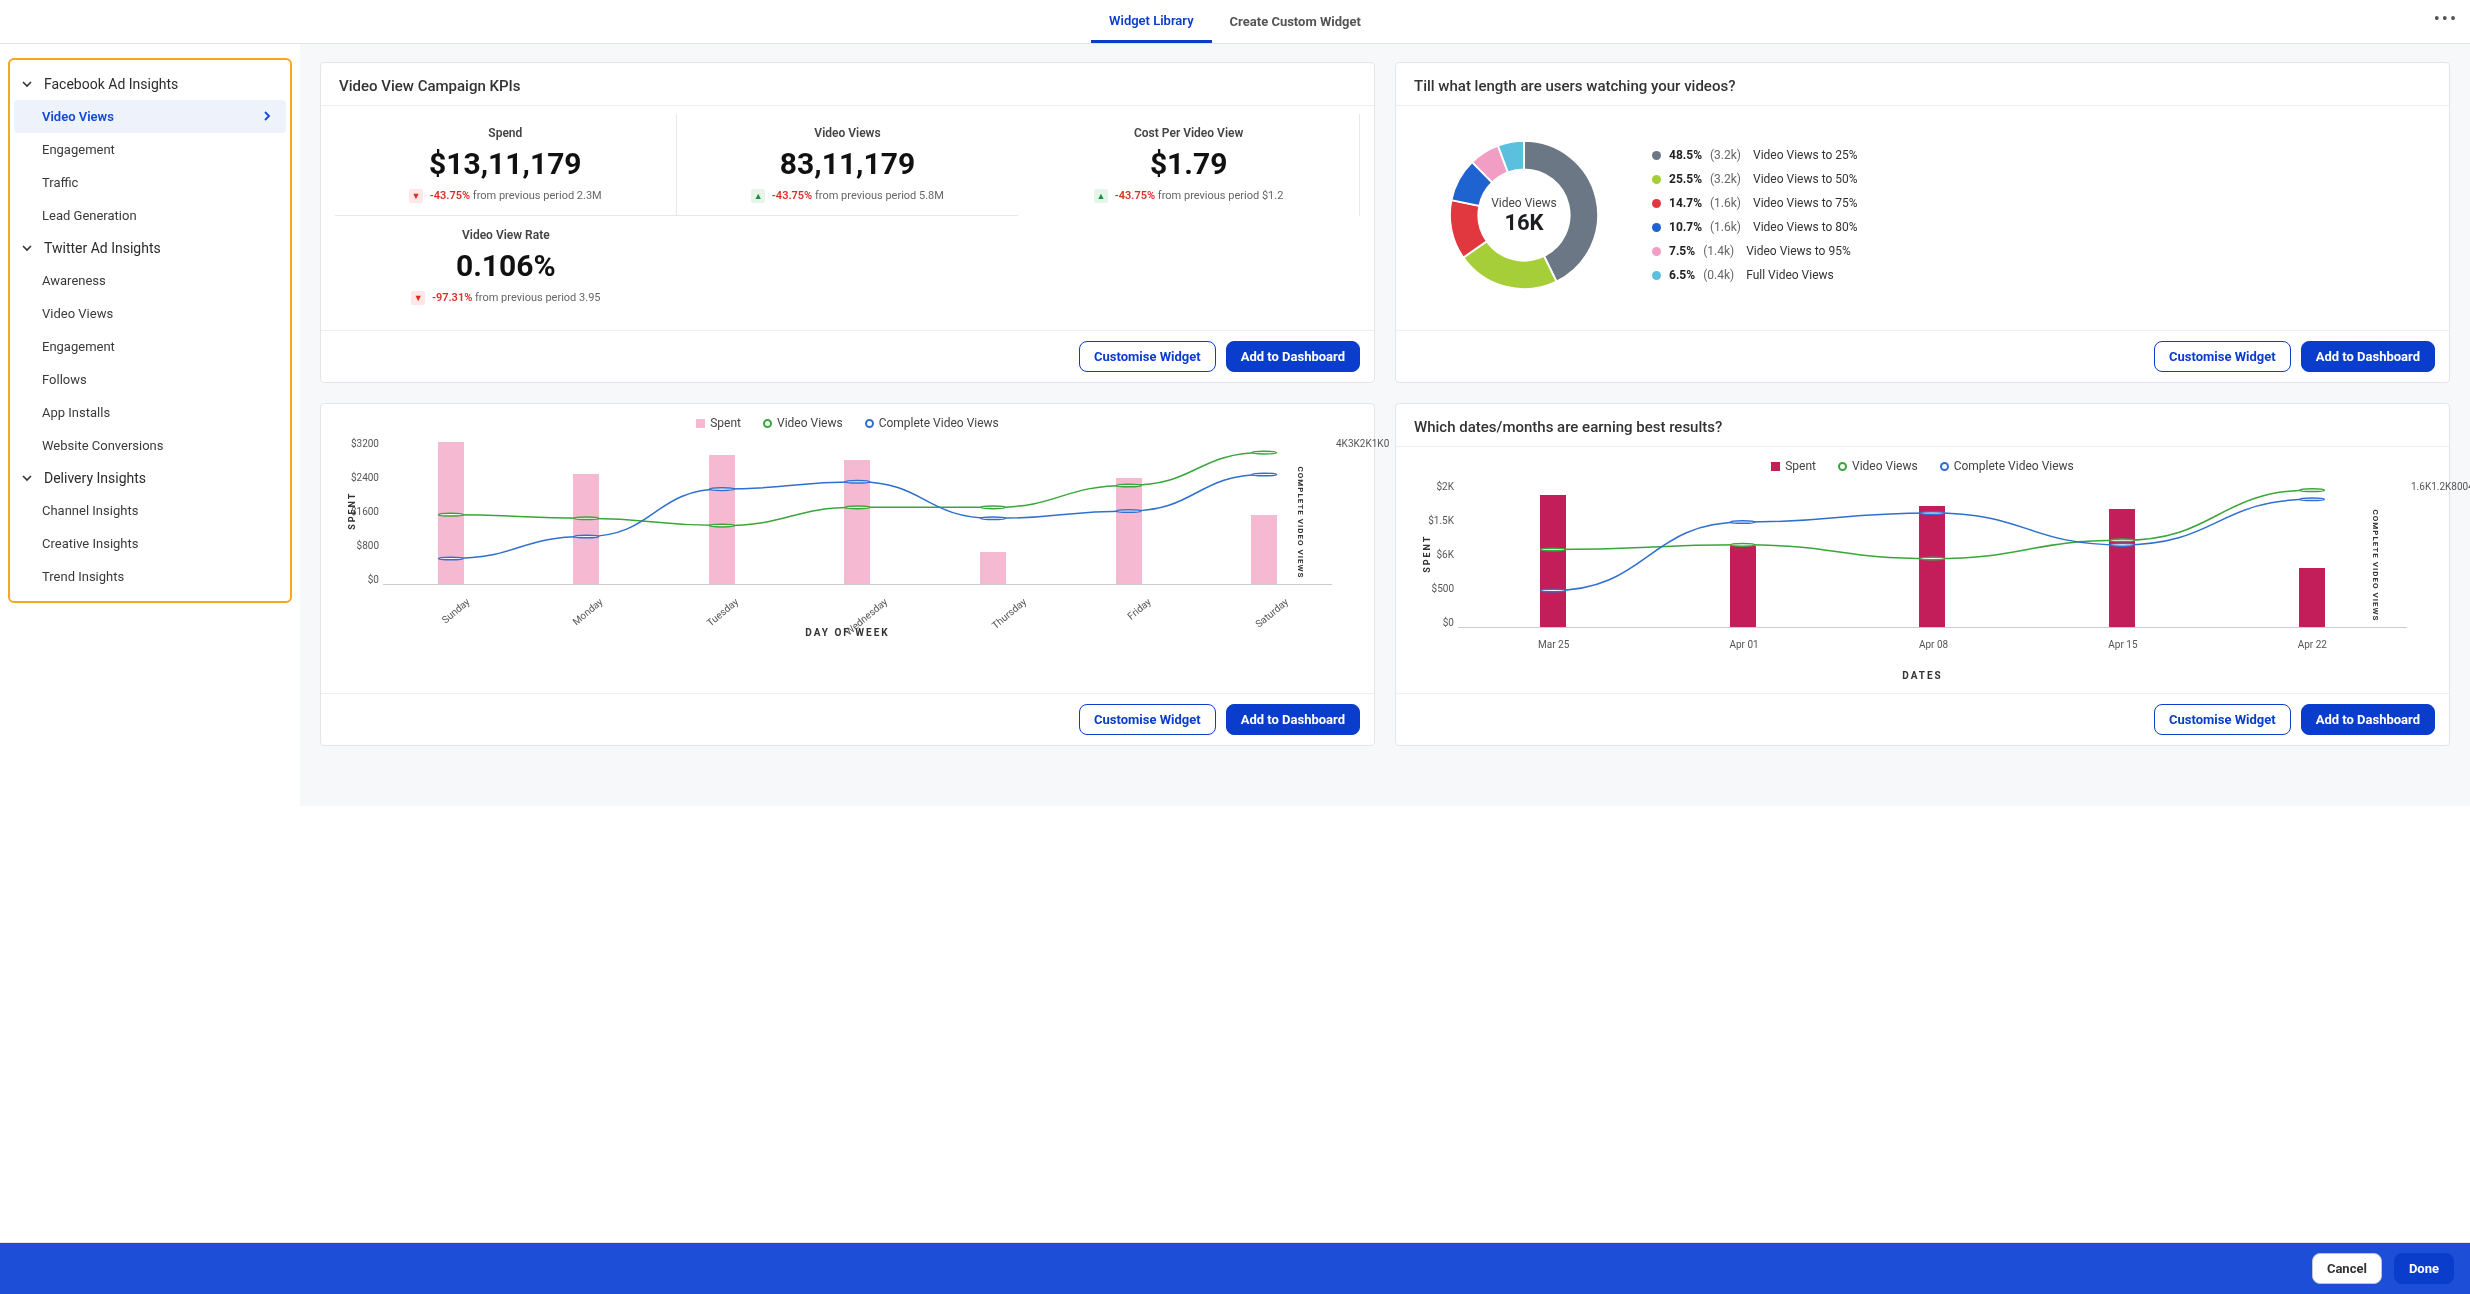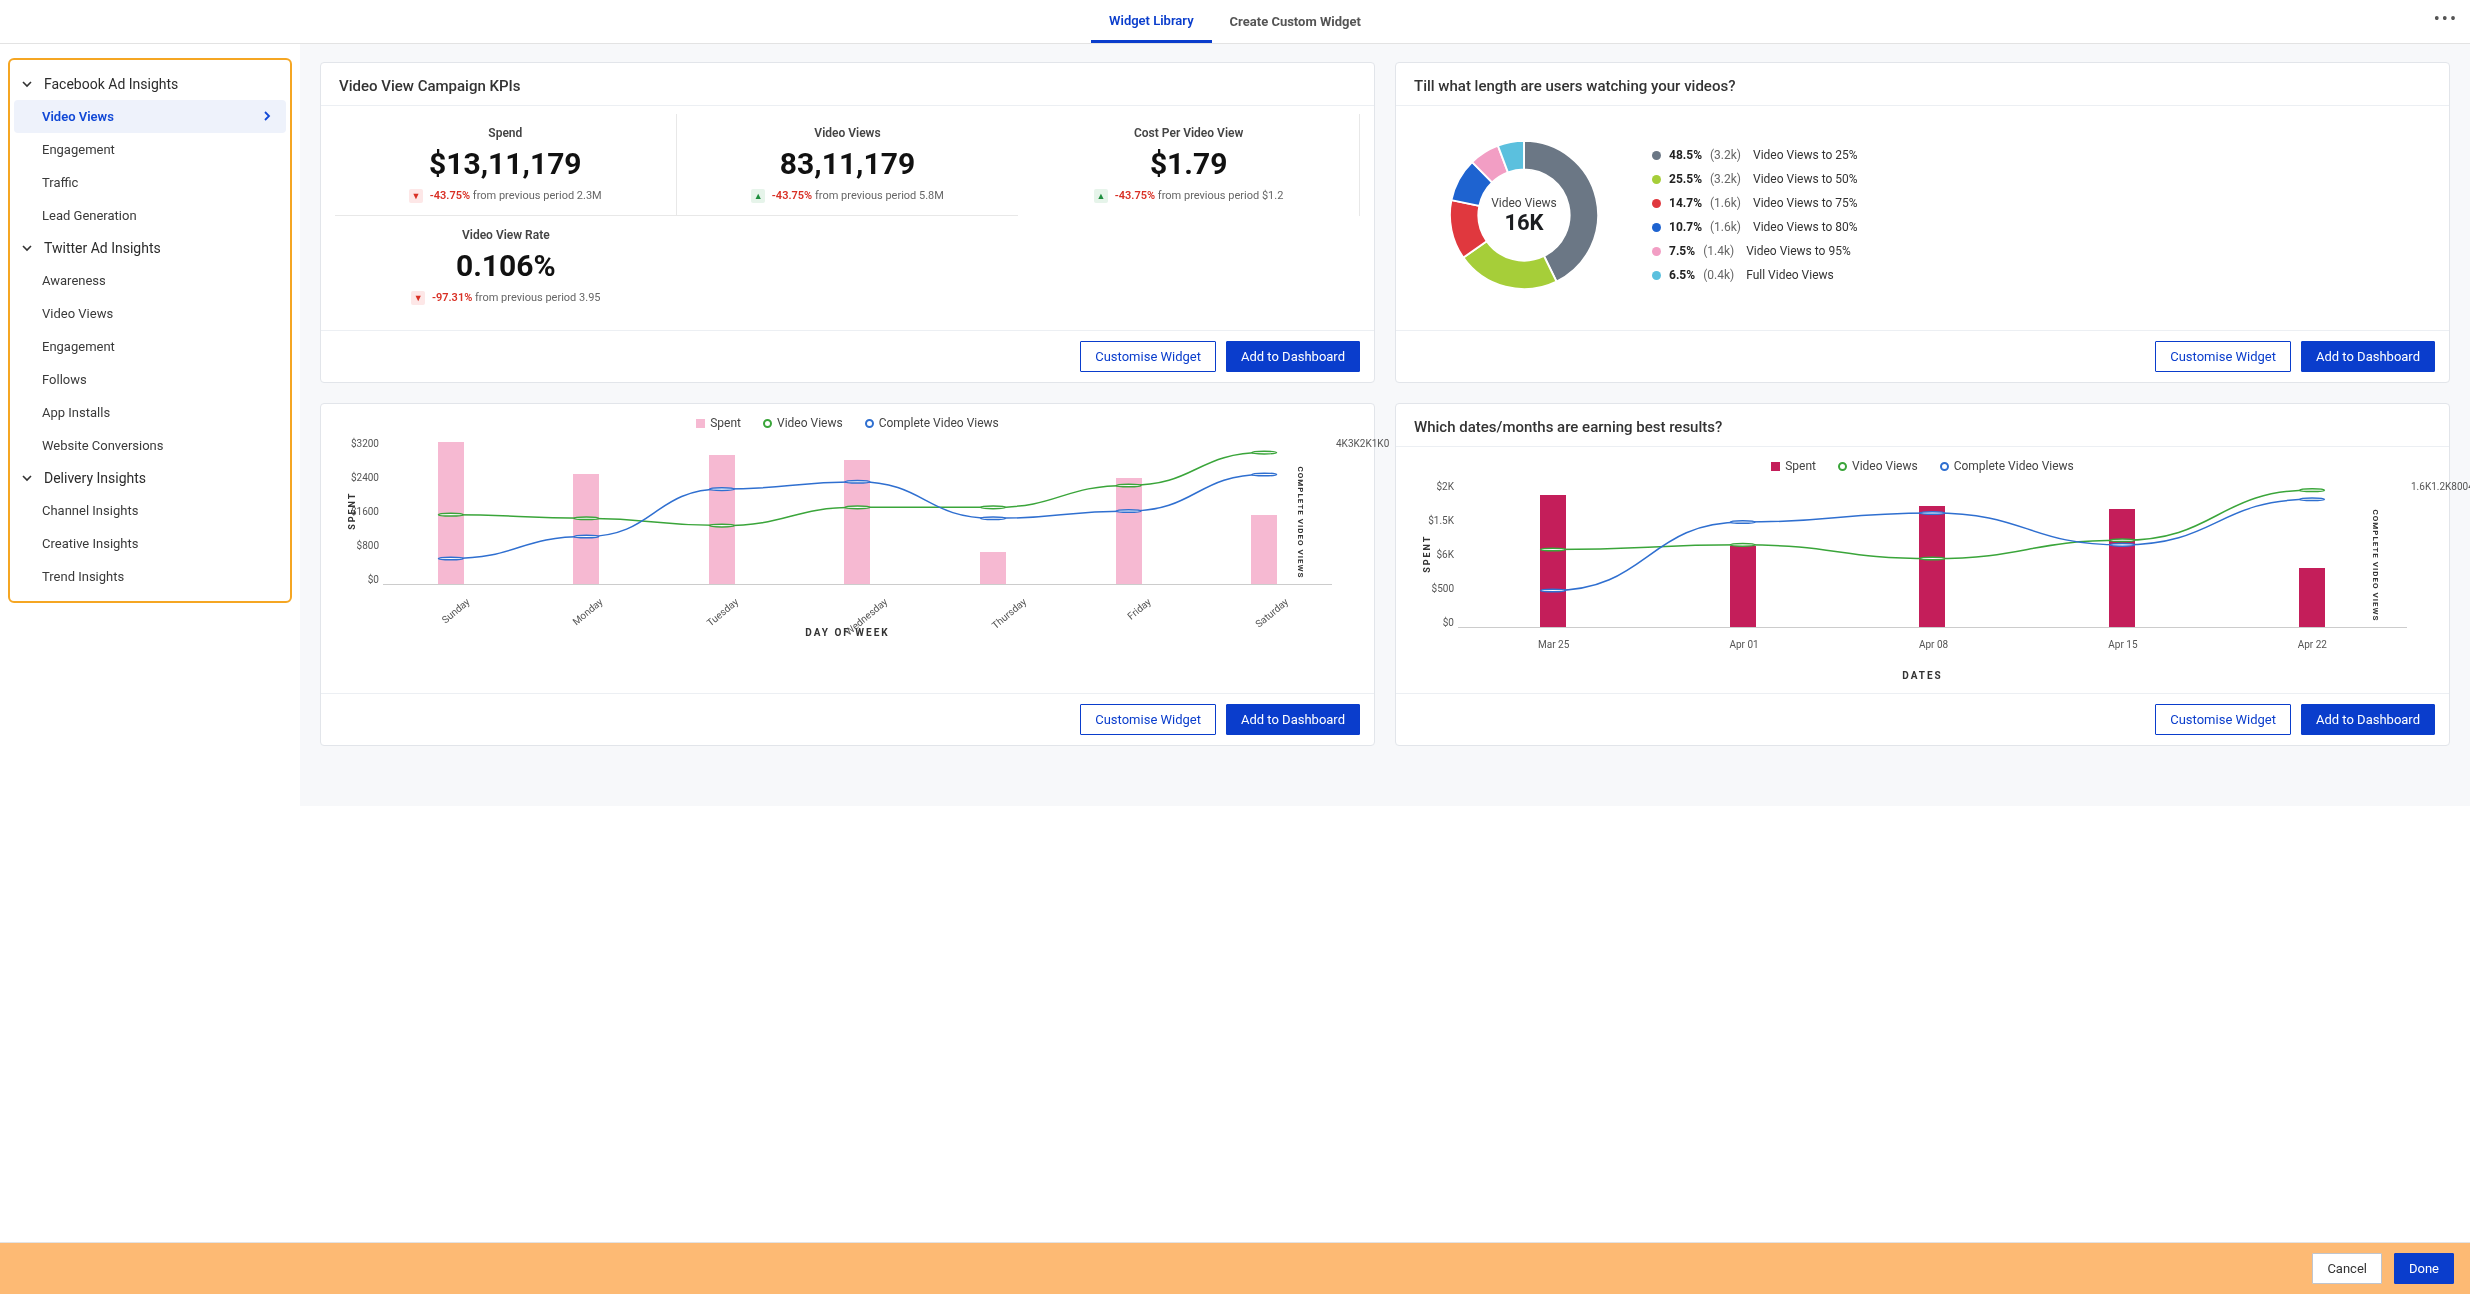--- a/index.html
+++ b/index.html
@@ -14,21 +14,21 @@
 .side-group-head{display:flex;align-items:center;gap:10px;padding:8px 8px;font-weight:400;color:#2c2c2c;font-size:14px;cursor:pointer}
 .chev{width:12px;height:12px;display:inline-flex;align-items:center}
 .side-item{padding:9px 28px;color:#3a3a3a;font-size:13px;cursor:pointer;border-radius:4px}
 .side-item.active{background:#eef2fb;color:#1148d6;font-weight:600;display:flex;align-items:center;justify-content:space-between;padding-right:14px}
 .main{flex:1;background:#f7f8fa;padding:18px 20px 60px 20px}
 .cards-grid{display:grid;grid-template-columns:1fr 1fr;gap:20px}
 .card{background:#fff;border:1px solid #e2e5ea;border-radius:4px;display:flex;flex-direction:column}
 .card-head{padding:14px 18px 10px 18px;border-bottom:1px solid #eceff3;font-size:15px;font-weight:500;color:#333}
 .card-body{padding:8px 14px 12px 14px;flex:1}
 .card-foot{display:flex;justify-content:flex-end;gap:10px;padding:10px 14px;border-top:1px solid #eceff3}
-.btn{padding:7px 14px;font-size:13px;border-radius:1px;cursor:pointer;font-weight:400}
+.btn{padding:7px 14px;font-size:13px;border-radius:8px;cursor:pointer;font-weight:700}
 .btn-outline{background:#fff;border:1px solid #0a3dcc;color:#0a3dcc}
 .btn-primary{background:#0a3dcc;border:1px solid #0a3dcc;color:#fff}
 
 .kpi-grid{display:grid;grid-template-columns:1fr 1fr 1fr;grid-template-rows:1fr 1fr}
 .kpi-cell{padding:12px 10px;text-align:center;border-bottom:1px solid #e8e8e8}
 .kpi-cell:nth-child(odd){border-right:1px solid #e8e8e8}
 .kpi-cell:nth-child(3),.kpi-cell:nth-child(4){border-bottom:none}
 .kpi-label{font-size:12px;color:#444;font-weight:600;margin-bottom:6px}
 .kpi-value{font-size:30px;font-weight:700;color:#111;margin-bottom:8px}
 .kpi-delta{font-size:11px;color:#666}
@@ -59,21 +59,21 @@
 .y-vert{position:absolute;left:-58px;top:50%;transform:rotate(-90deg) translateX(40%);font-size:9px;letter-spacing:2px;font-weight:700;color:#333}
 .y-vert2{position:absolute;right:-48px;top:50%;transform:rotate(90deg) translate(-30%,0);font-size:8px;letter-spacing:1px;font-weight:700;color:#333;white-space:nowrap;transform-origin:center}
 .plot{position:absolute;left:0;right:0;top:0;bottom:18px;border-bottom:1px solid #ccc}
 .bars{position:absolute;left:0;right:0;bottom:0;top:0;display:flex;align-items:flex-end;justify-content:space-around}
 .bar{width:26px}
 .xaxis{position:absolute;left:0;right:0;bottom:-4px;display:flex;justify-content:space-around;font-size:10px;color:#555}
 .xaxis.rot span{transform:rotate(-40deg);transform-origin:top right;display:inline-block;white-space:nowrap}
 .xlabel{text-align:center;font-size:10px;font-weight:700;letter-spacing:2px;margin-top:24px;color:#333}
 svg.lines{position:absolute;left:0;top:0;width:100%;height:100%}
 
-.bottom-bar{position:fixed;left:0;right:0;bottom:0;background:#fdba74;border-top:1px solid #e3e3e3;display:flex;justify-content:flex-end;gap:12px;padding:10px 16px}
+.bottom-bar{position:fixed;left:0;right:0;bottom:0;background:#1d4ed8;border-top:1px solid #e3e3e3;display:flex;justify-content:flex-end;gap:12px;padding:10px 16px}
 .btn-outline-dark{background:#fff;border:1px solid #bfc5ce;color:#333}
 </style>
 </head>
 <body>
 
 <div class="top-tabs">
   <div class="tab active">Widget Library</div>
   <div class="tab">Create Custom Widget</div>
   <div class="more">•••</div>
 </div>

